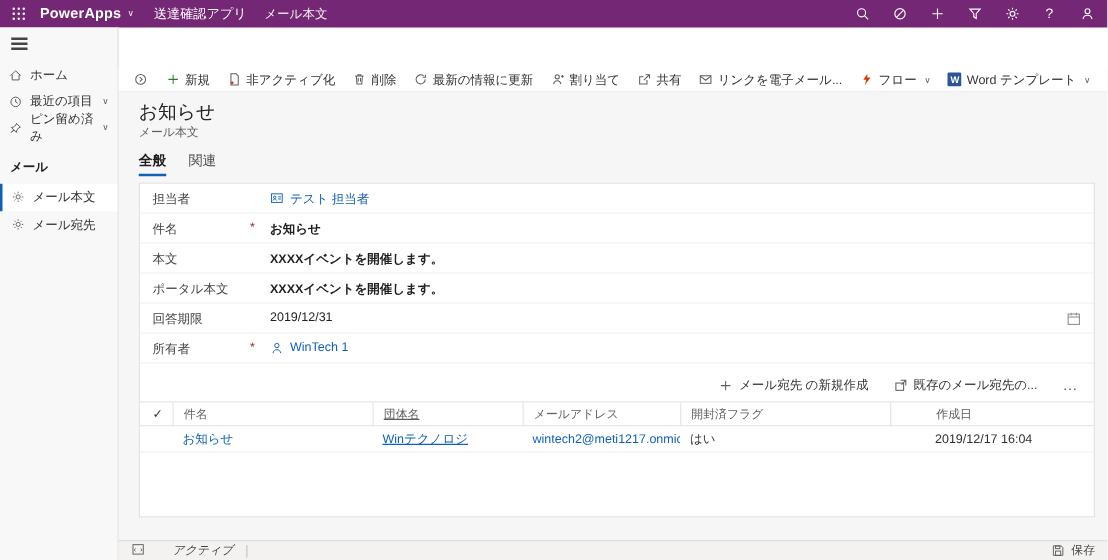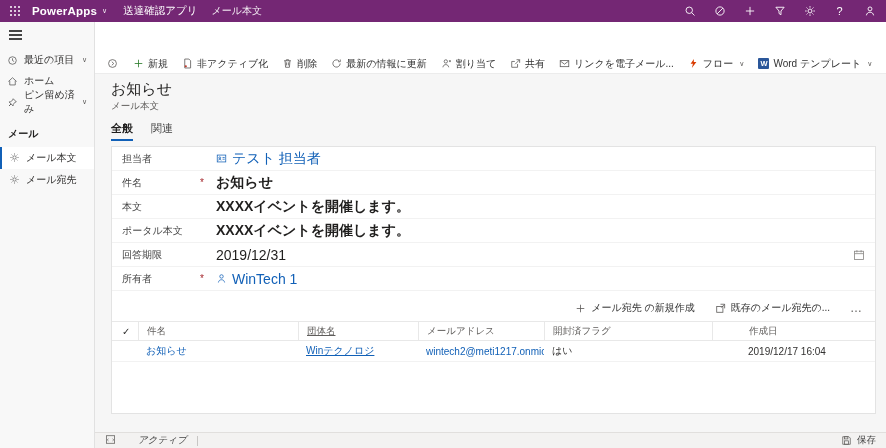--- a/index.html
+++ b/index.html
@@ -54,21 +54,21 @@
   .form-subtitle { font-size:9.5px; color:#605e5c; margin-top:1px; }
   .tabs { display:flex; gap:18px; margin-top:8px; }
   .tab { font-size:11px; color:#444; padding-bottom:3px; cursor:pointer; border-bottom:2px solid transparent; }
   .tab.active { color:#201f1e; font-weight:bold; border-bottom-color:#1160b7; }
 
   
   .card { background:#fff; border:1px solid #e3e3e3; margin-top:5px; height:268px; display:flex; flex-direction:column; }
   .field-row { display:flex; align-items:center; height:24px; border-bottom:1px solid #f2f2f2; padding:0 10px; flex:0 0 auto; }
   .field-label { width:78px; font-size:10px; color:#444; flex:0 0 auto; }
   .req { width:16px; color:#a4262c; font-size:10px; flex:0 0 auto; }
-  .field-value { font-size:14px; color:#201f1e; display:flex; align-items:center; gap:5px; flex:1; }
+  .field-value { font-size:10px; color:#201f1e; display:flex; align-items:center; gap:5px; flex:1; }
   .field-value.bold { font-weight:bold; }
   .lookup { color:#1160b7; display:flex; align-items:center; gap:5px; cursor:pointer; }
   .lookup svg { width:11px; height:11px; stroke:#1160b7; stroke-width:1.1; fill:none; }
   .cal-btn { margin-left:auto; cursor:pointer; display:flex; }
   .cal-btn svg { width:12px; height:12px; stroke:#8a8886; stroke-width:1.1; fill:none; }
 
   
   .subgrid-cmds { display:flex; justify-content:flex-end; align-items:center; gap:20px; height:26px; padding:0 12px; margin-top:4px; font-size:10px; color:#333; flex:0 0 auto; }
   .sg-cmd { display:flex; align-items:center; gap:5px; cursor:pointer; }
   .sg-cmd svg { width:11px; height:11px; stroke:#605e5c; stroke-width:1.2; fill:none; }
@@ -165,31 +165,31 @@
   <div class="shell">
 
     <nav class="sidebar">
       <div class="hamburger">
           <i></i>
           <i></i>
           <i></i>
         </div>
       <div class="nav-item">
         <svg viewBox="0 0 16 16">
+            <path d="M2 8l6-5.5L14 8M4 7v6h8V7"></path>
+          </svg>
+        <span>ホーム</span>
+      </div>
+      <div class="nav-item">
+        <svg viewBox="0 0 16 16">
             <circle cx="8" cy="8" r="5.5"></circle>
             <path d="M8 4.8V8l2.4 1.5"></path>
           </svg>
         <span>最近の項目</span>
         <span class="nav-chev">∨</span>
-      </div>
-      <div class="nav-item">
-        <svg viewBox="0 0 16 16">
-            <path d="M2 8l6-5.5L14 8M4 7v6h8V7"></path>
-          </svg>
-        <span>ホーム</span>
       </div>
       <div class="nav-item">
         <svg viewBox="0 0 16 16">
             <path d="M9 2.5l4.5 4.5-2 .7-2.3 3-.4 2.3-2.9-2.9L3 13l2.9-2.9L3 7.2l2.3-.4 3-2.3z"></path>
           </svg>
         <span>ピン留め済み</span>
         <span class="nav-chev">∨</span>
       </div>
       <div class="nav-section">メール</div>
       <div class="nav-entity selected">

